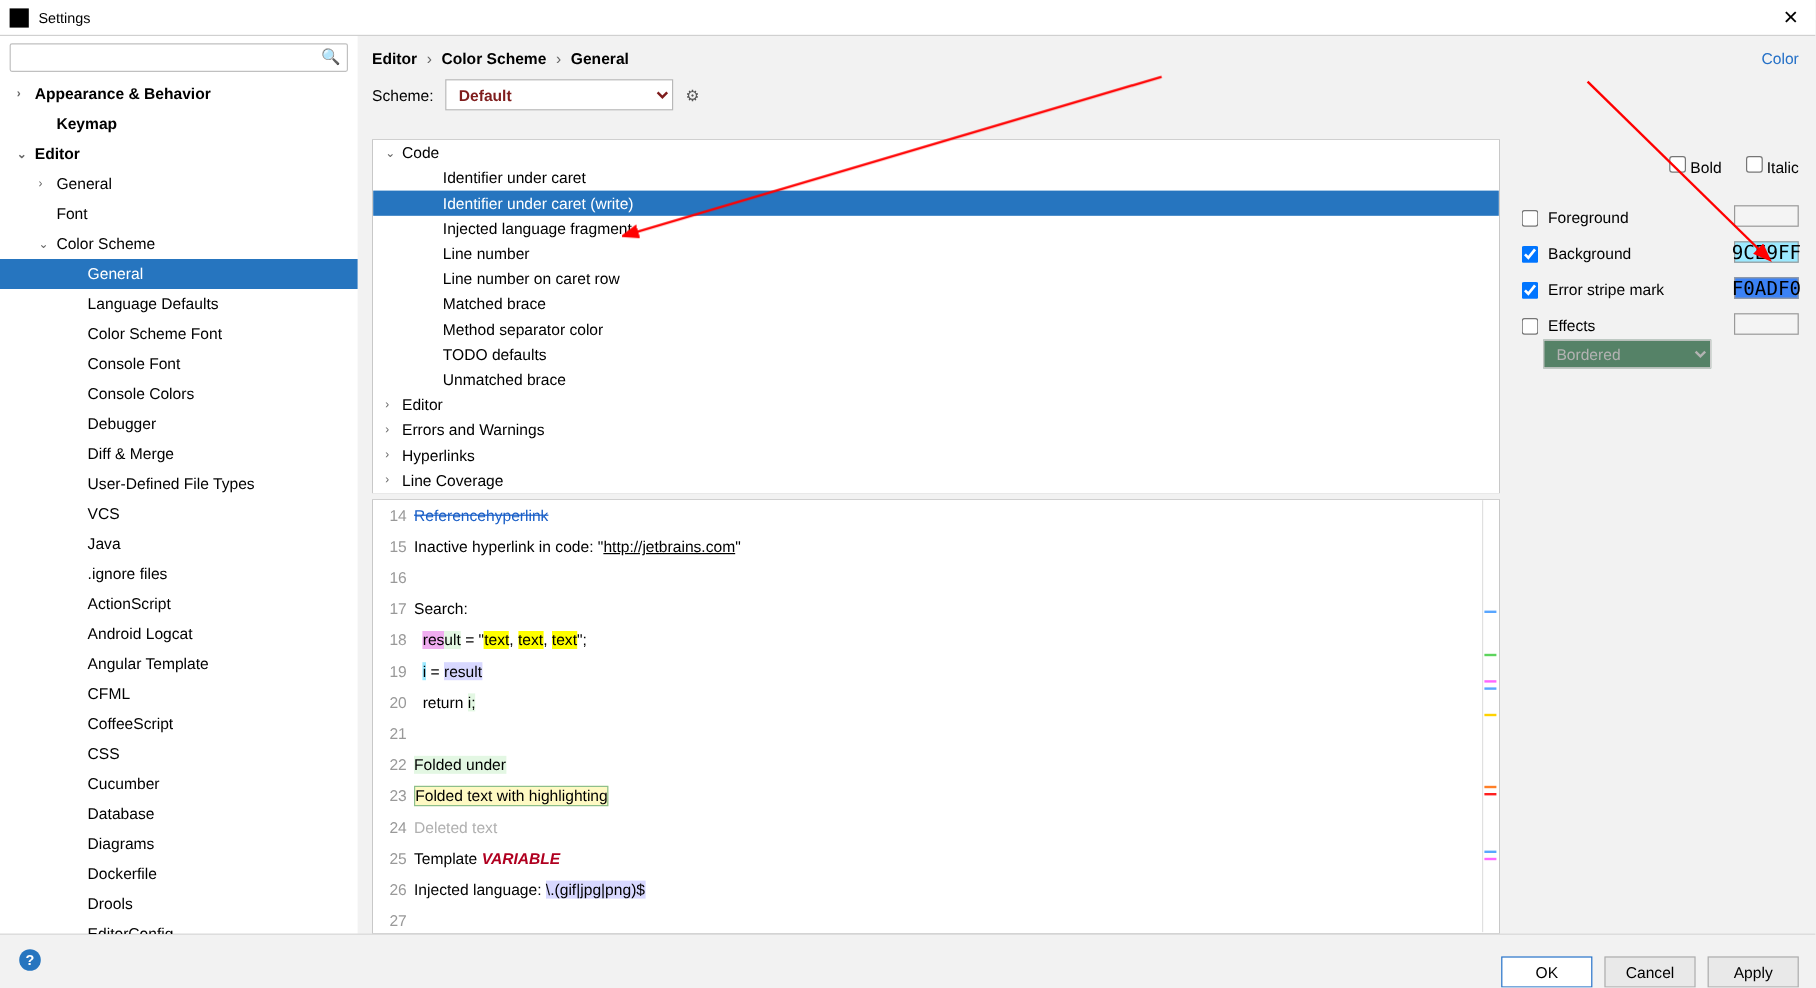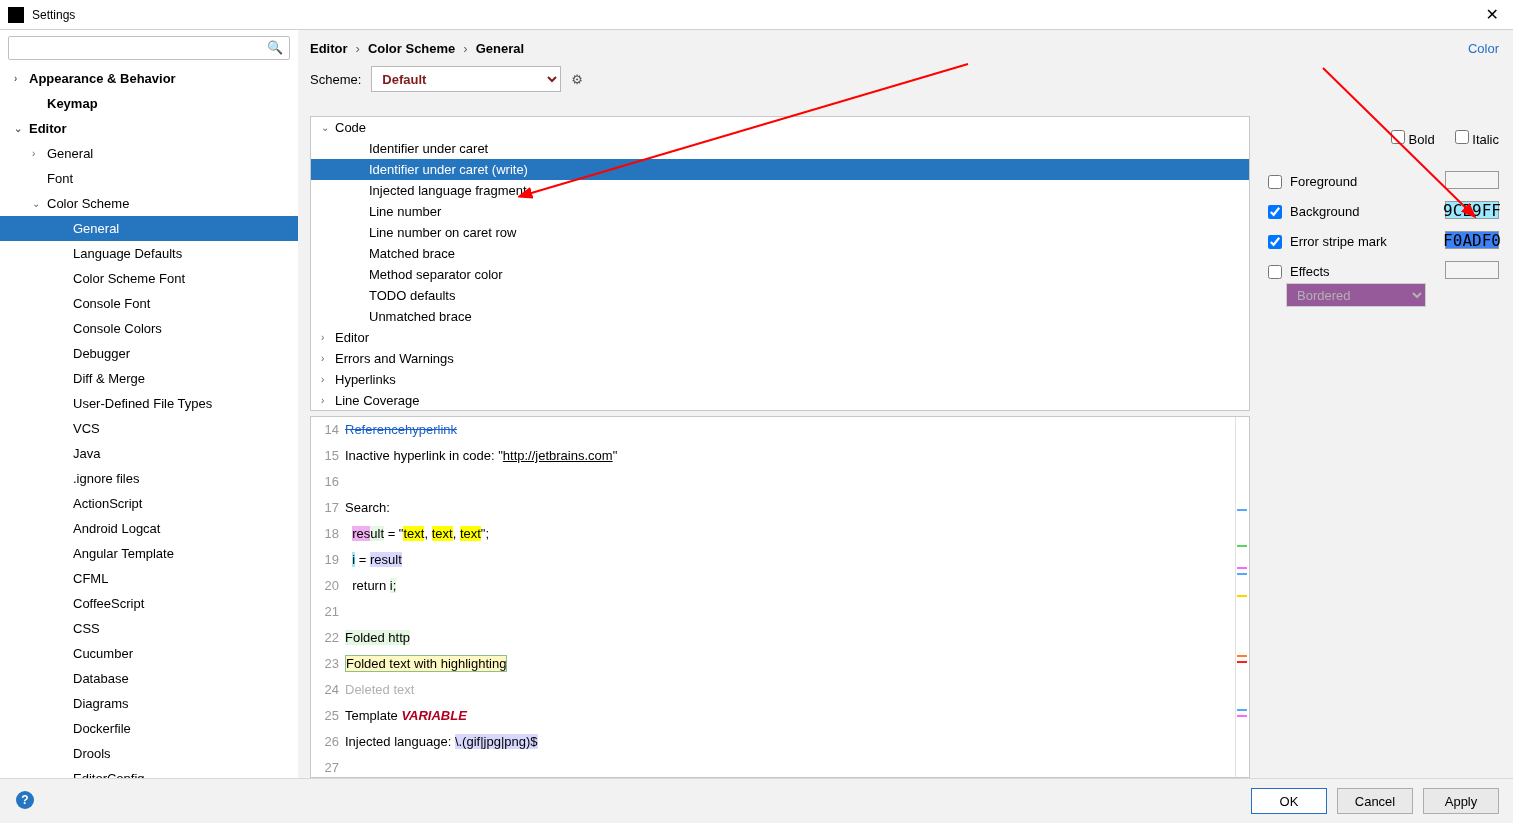--- a/index.html
+++ b/index.html
@@ -49,22 +49,22 @@
 .txt .gray{color:#b0b0b0}
 .txt .red{color:#b00020;font-style:italic;font-weight:600}
 .txt a{color:#1a5fc7}
 .stripe{position:absolute;right:0;top:0;bottom:0;width:14px;border-left:1px solid #e0e0e0}
 .mark{position:absolute;right:2px;width:10px;height:2px}
 .right-panel{flex:1;padding-top:14px}
 .style-row{display:flex;align-items:center;justify-content:flex-end;gap:20px;margin-bottom:12px}
 .opt-row{display:flex;align-items:flex-end;height:30px;gap:8px}
 .opt-row label{flex:1}
 .swatch{width:54px;height:18px;border:1px solid #999;font-family:Consolas,monospace;font-size:16px;display:flex;align-items:center;justify-content:center}
-.eff-select{width:140px;height:24px;border:1px solid #c0c0c0;color:#999;background:#701a75;margin-left:18px;margin-top:4px;padding:0 6px}
-.bottom-bar{height:45px;display:flex;align-items:center;justify-content:flex-end;gap:10px;padding:0 14px;border-top:1px solid #d8d8d8}
+.eff-select{width:140px;height:24px;border:1px solid #c0c0c0;color:#999;background:#14532d;margin-left:18px;margin-top:4px;padding:0 6px}
+.bottom-bar{height:45px;display:flex;align-items:flex-end;justify-content:flex-end;gap:10px;padding:0 14px;border-top:1px solid #d8d8d8}
 .btn{min-width:76px;height:26px;border:1px solid #adadad;background:#e9e9e9;cursor:pointer}
 .btn.primary{border:1px solid #2470c7;background:#fff}
 .help-badge{position:absolute;left:16px;bottom:14px;width:18px;height:18px;border-radius:50%;background:#2675bf;color:#fff;display:flex;align-items:center;justify-content:center;font-weight:700;font-size:12px}
 svg.arrow{position:absolute;pointer-events:none}
 input[type=checkbox]{width:14px;height:14px}
 </style>
 </head>
 <body>
 
 <div class="titlebar">
@@ -306,21 +306,21 @@
             <div class="codeline">
               <div class="lno">20</div>
               <div class="txt">  return <span class="hl-green">i;</span></div>
             </div>
             <div class="codeline">
               <div class="lno">21</div>
               <div class="txt"></div>
             </div>
             <div class="codeline">
               <div class="lno">22</div>
-              <div class="txt"><span class="hl-green">Folded http</span></div>
+              <div class="txt"><span class="hl-green">Folded under</span></div>
             </div>
             <div class="codeline">
               <div class="lno">23</div>
               <div class="txt"><span class="hl-sel">Folded text with highlighting</span></div>
             </div>
             <div class="codeline">
               <div class="lno">24</div>
               <div class="txt"><span class="gray">Deleted text</span></div>
             </div>
             <div class="codeline">

